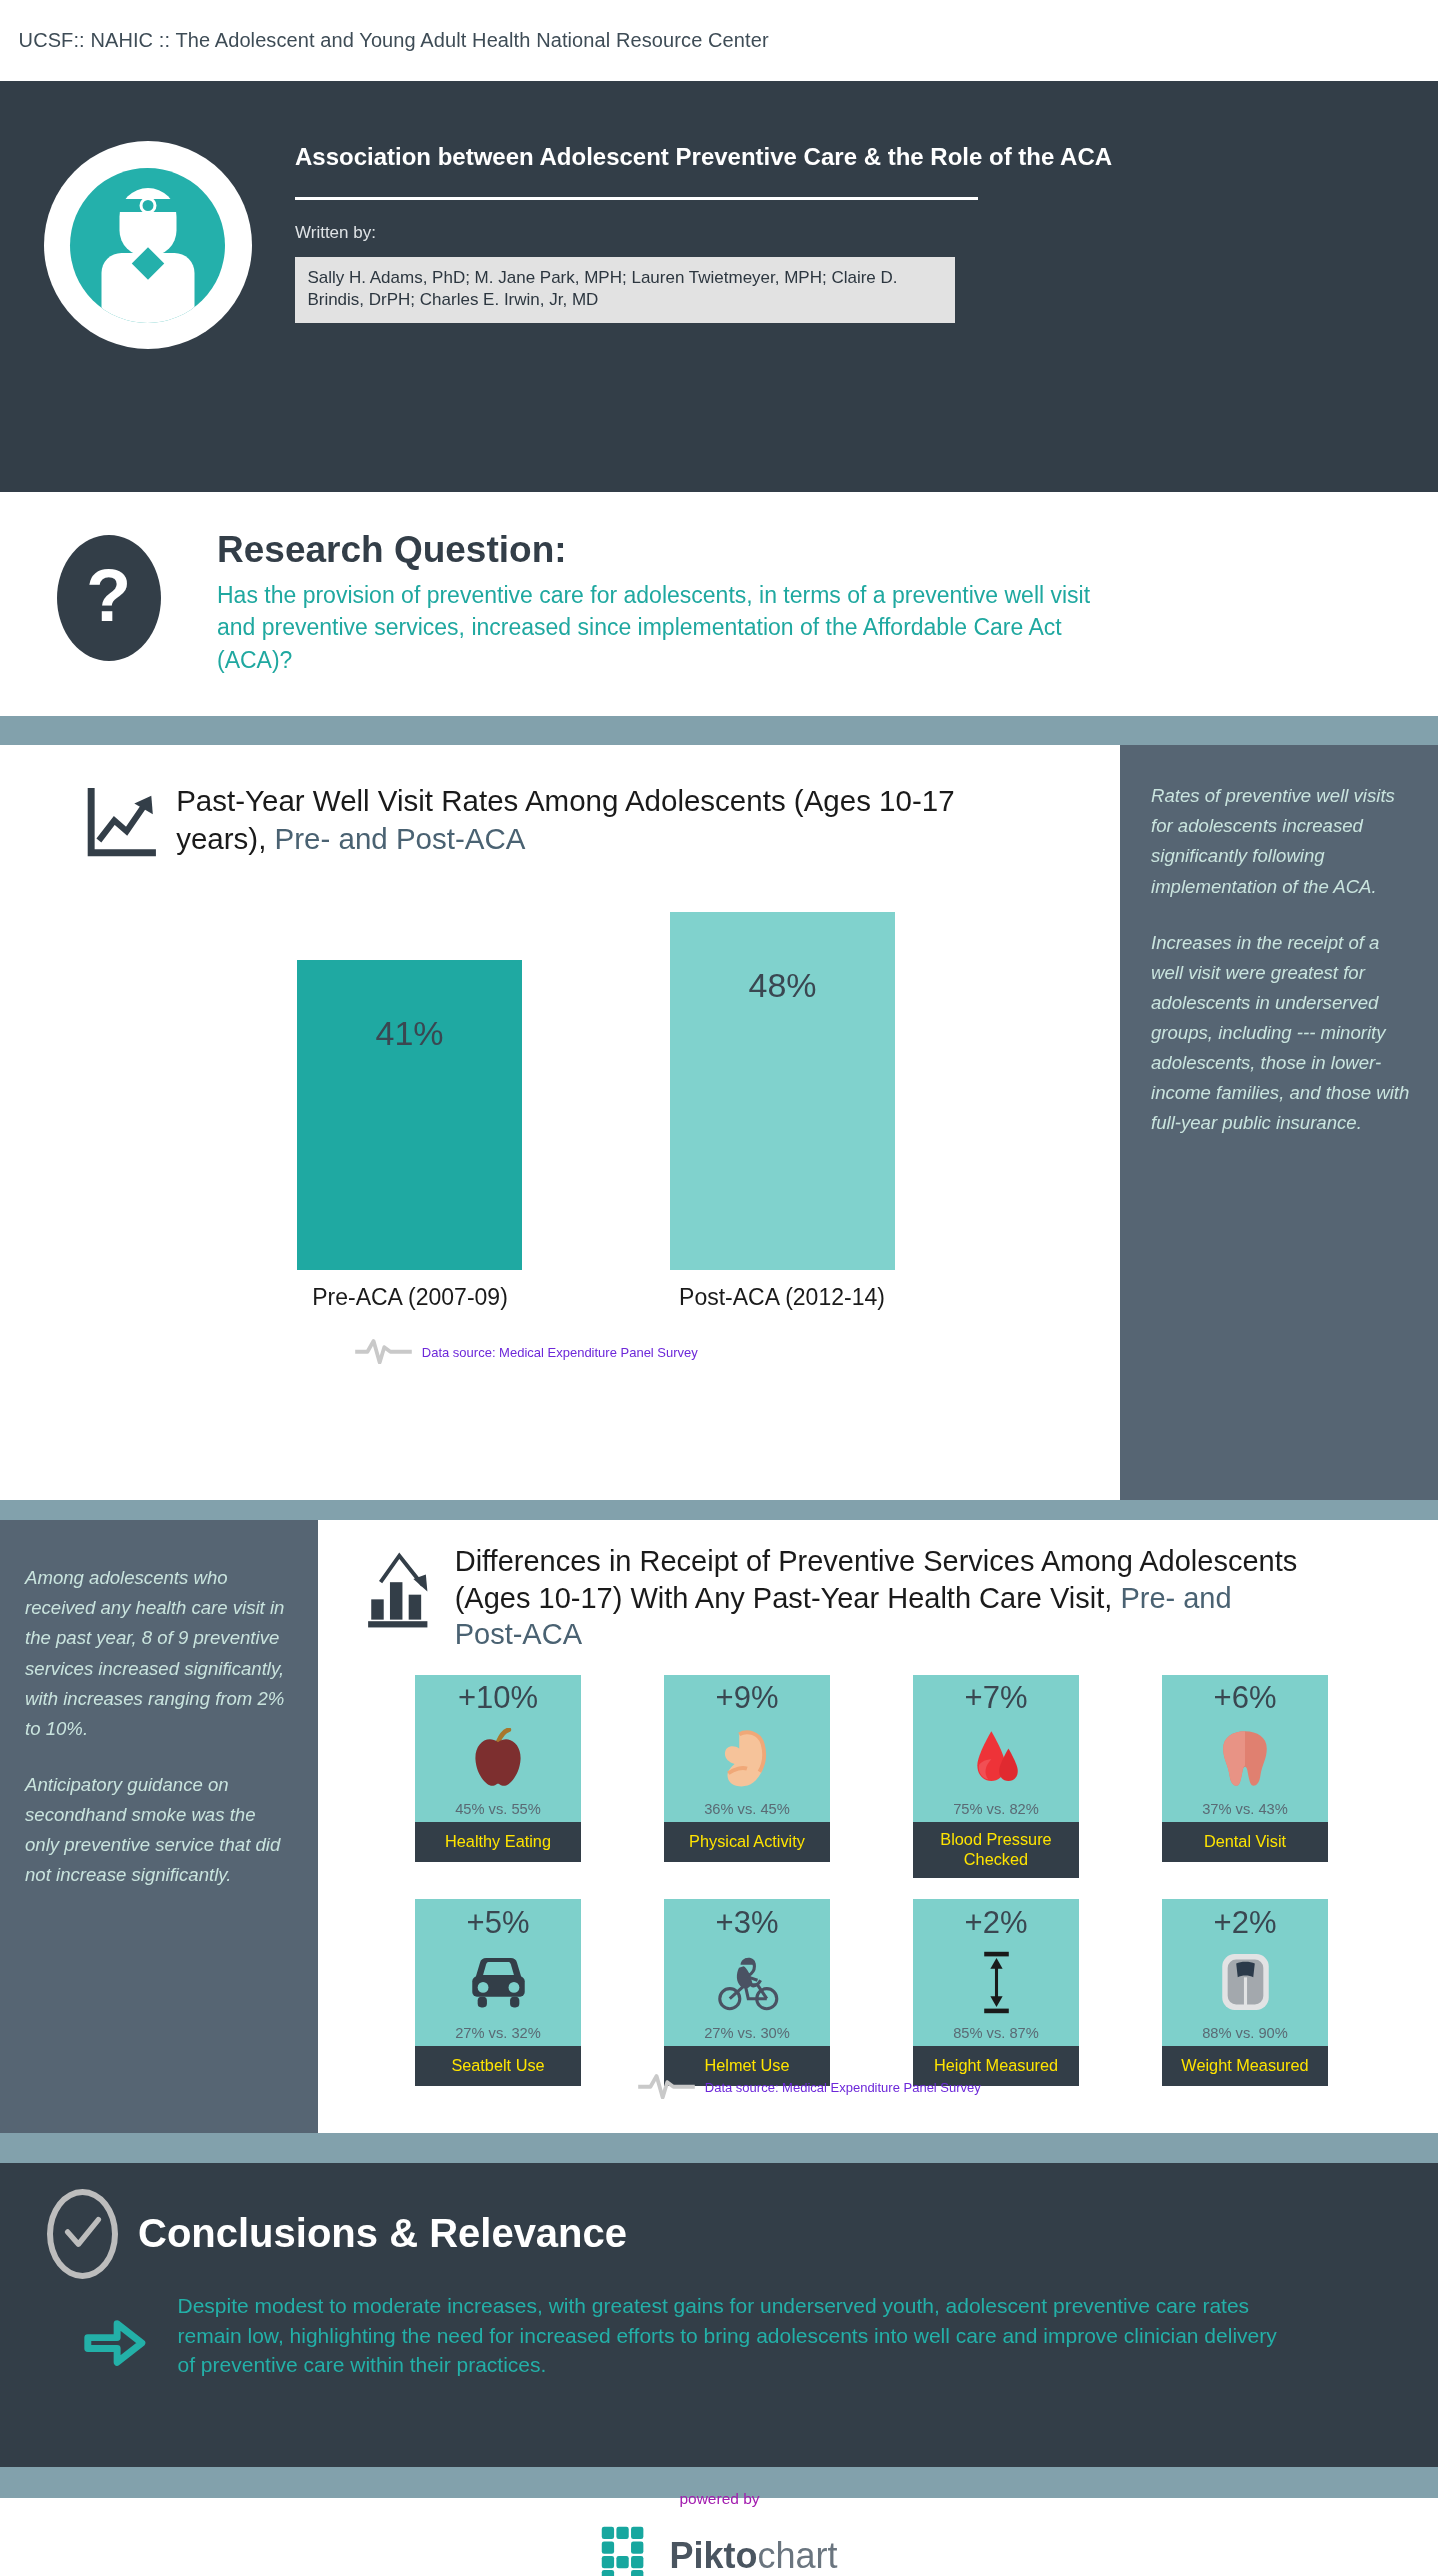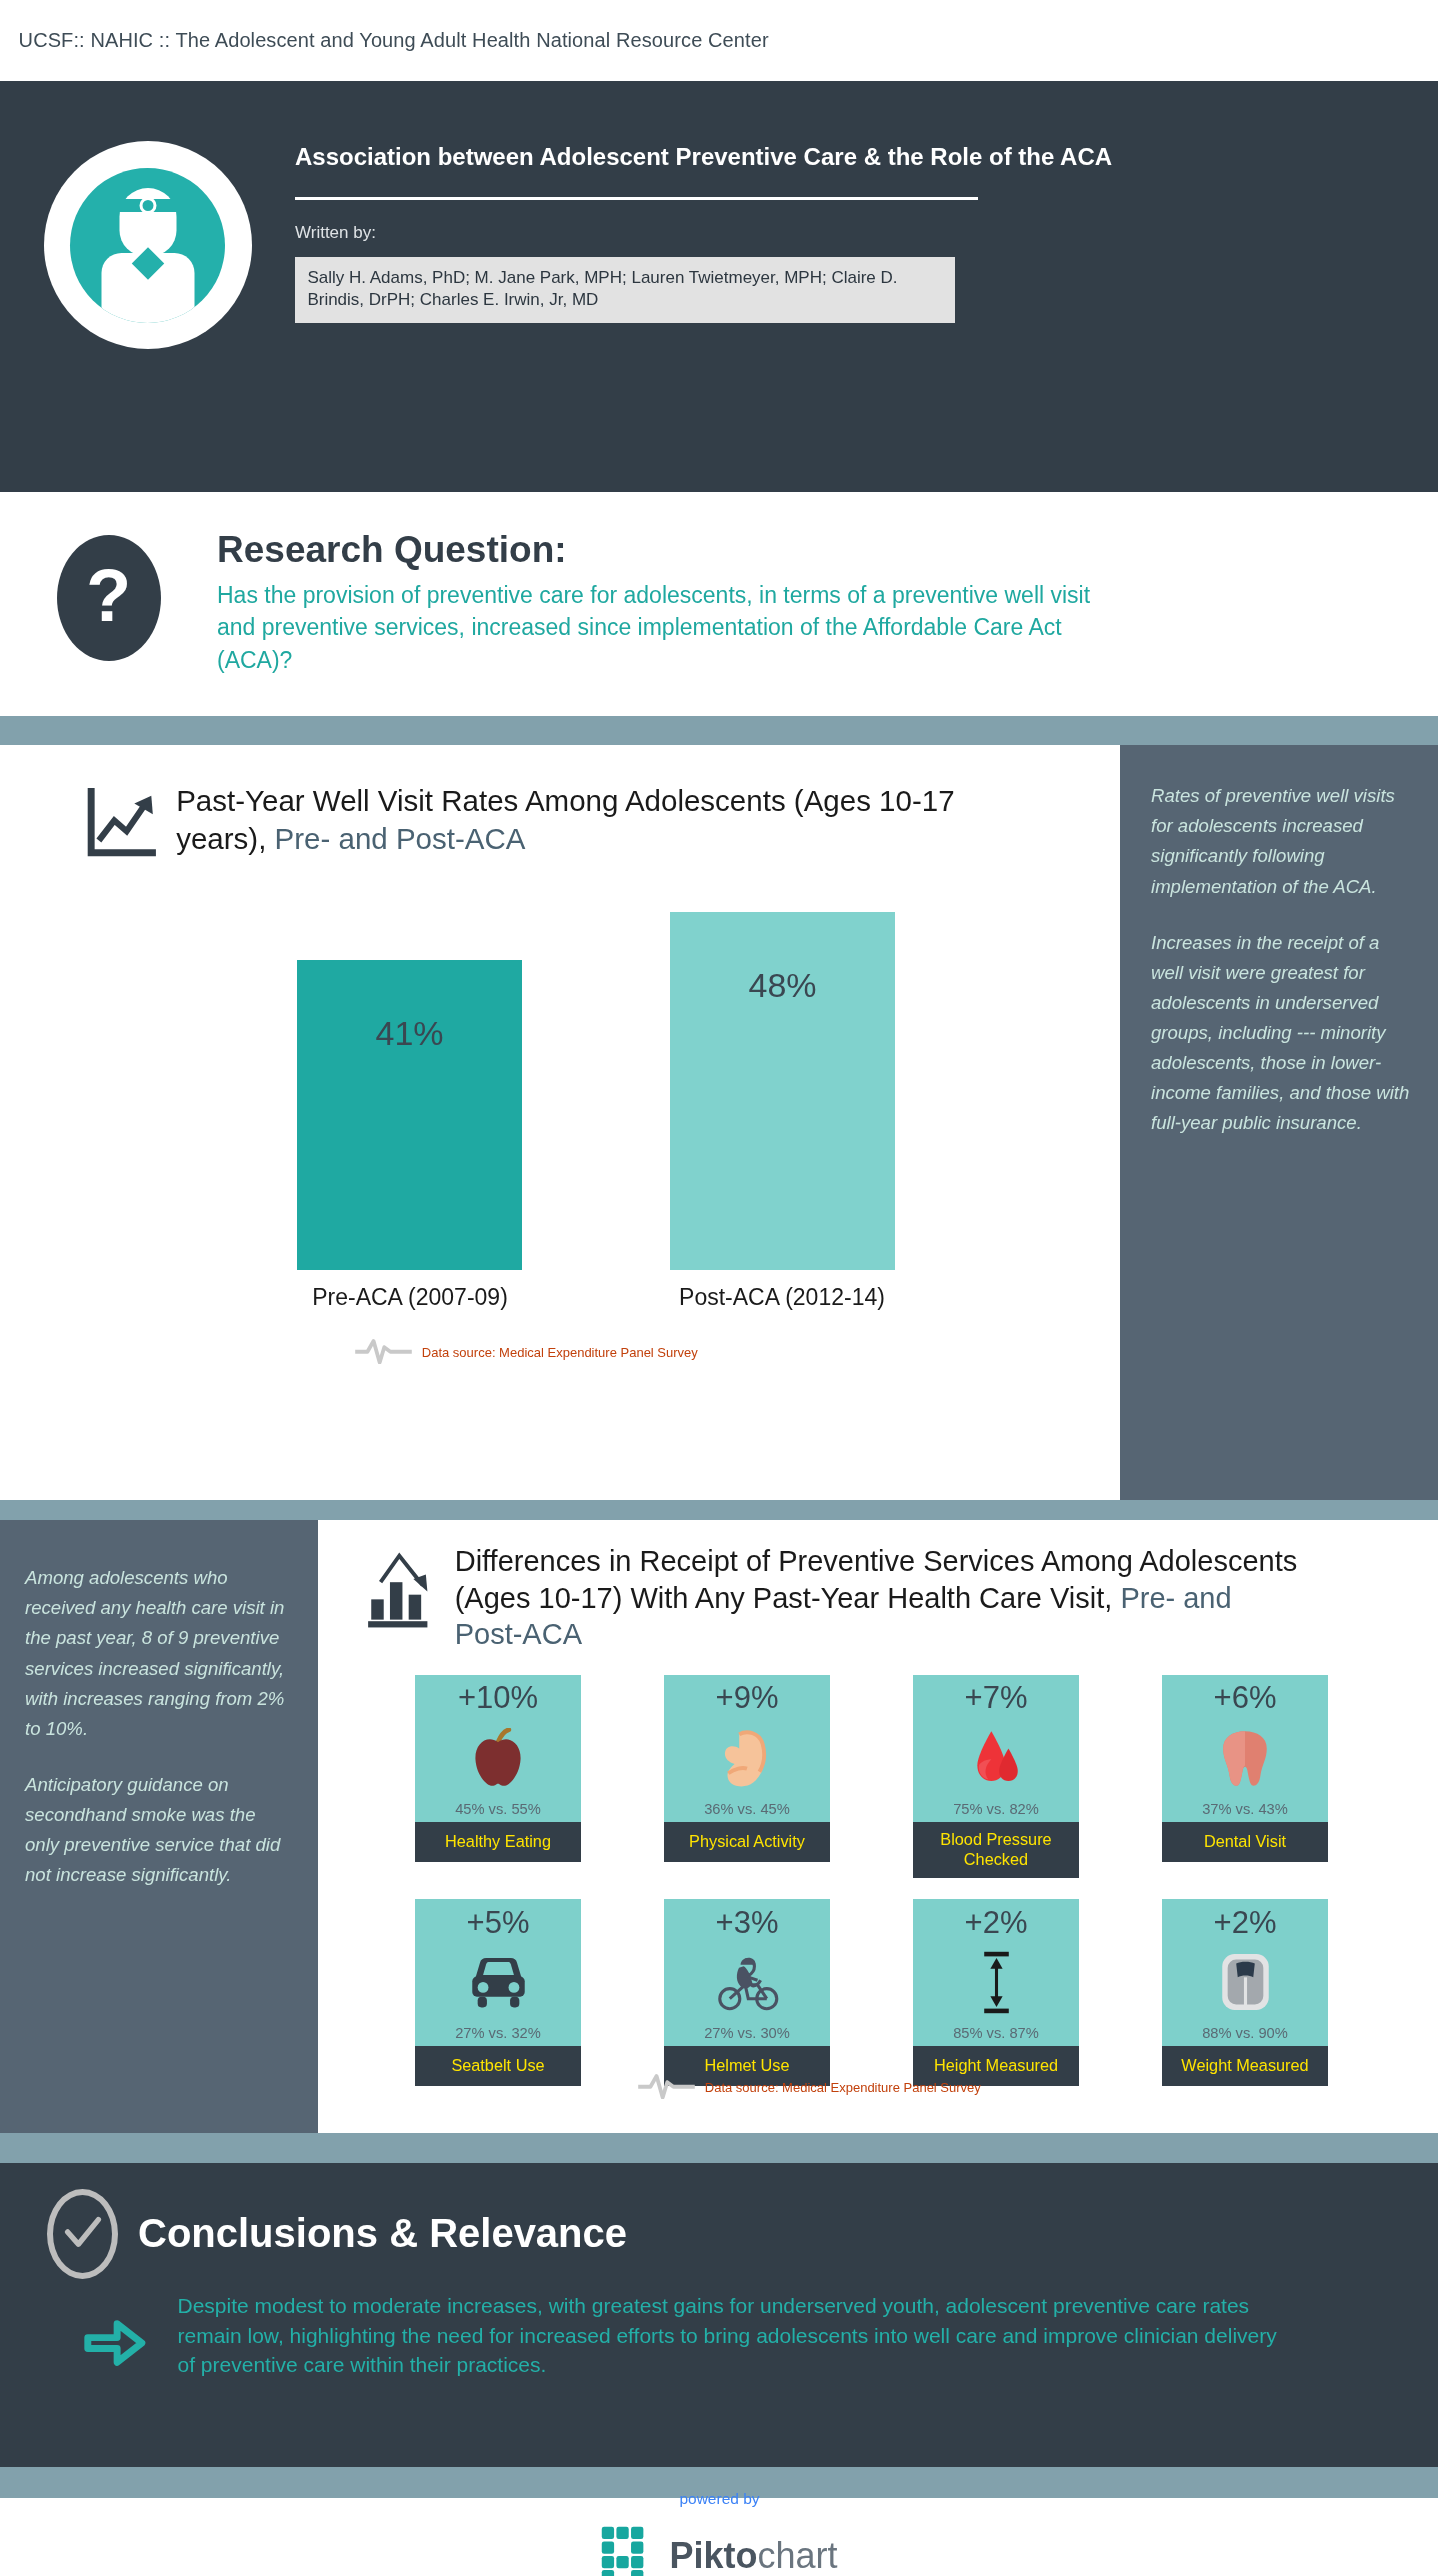--- a/index.html
+++ b/index.html
@@ -162,21 +162,21 @@
   .bar-label-in {
     font-size: 34px; color: #3a4751; font-weight: normal;
     padding-top: 54px;
   }
   .bar-caption {
     position: absolute; text-align: center; width: 256px;
     font-size: 23px; color: #1a1a1a;
   }
   .source {
     position: absolute; display: flex; align-items: center; gap: 7.8px;
-    font-size: 13px; color: #c2410c;
+    font-size: 13px; color: #6d28d9;
   }
   .pulse { flex: 0 0 auto; }
 
   .sec1-side {
     flex: 0 0 319px;
     background: #566573;
     padding: 36px 29.5px 0 31px;
   }
   .side-text {
     color: #c9e4de; font-size: 18.6px; font-style: italic; line-height: 1.62;
@@ -242,21 +242,21 @@
   }
   .concl-title { color: #ffffff; font-size: 40px; font-weight: bold; }
   .concl-body-wrap { display: flex; align-items: flex-start; margin-top: 12.4px; padding-left: 29.5px; }
   .arrow-icon { flex: 0 0 101px; padding-top: 11px; }
   .concl-body {
     color: #23b0a8; font-size: 21px; line-height: 1.40; max-width: 1102px;
   }
 
   
   .footer { background: #ffffff; height: 102px; display: flex; flex-direction: column; align-items: center; justify-content: center; }
-  .powered { font-size: 15.5px; color: #3b82f6; margin-bottom: 18px; }
+  .powered { font-size: 15.5px; color: #a21caf; margin-bottom: 18px; }
   .pikto-row { display: flex; align-items: center; gap: 11px; }
   .pikto-name { font-size: 36px; color: #4a5560; line-height: 1; }
   .pikto-name b { font-weight: bold; }
   .pikto-name span.light { font-weight: normal; color: #6a757f; }
   .pikto-tag { font-size: 15.5px; color: #4a5560; margin-top: 3.1px; }
 </style>
 </head>
 <body>
 
 <div class="topbar">

